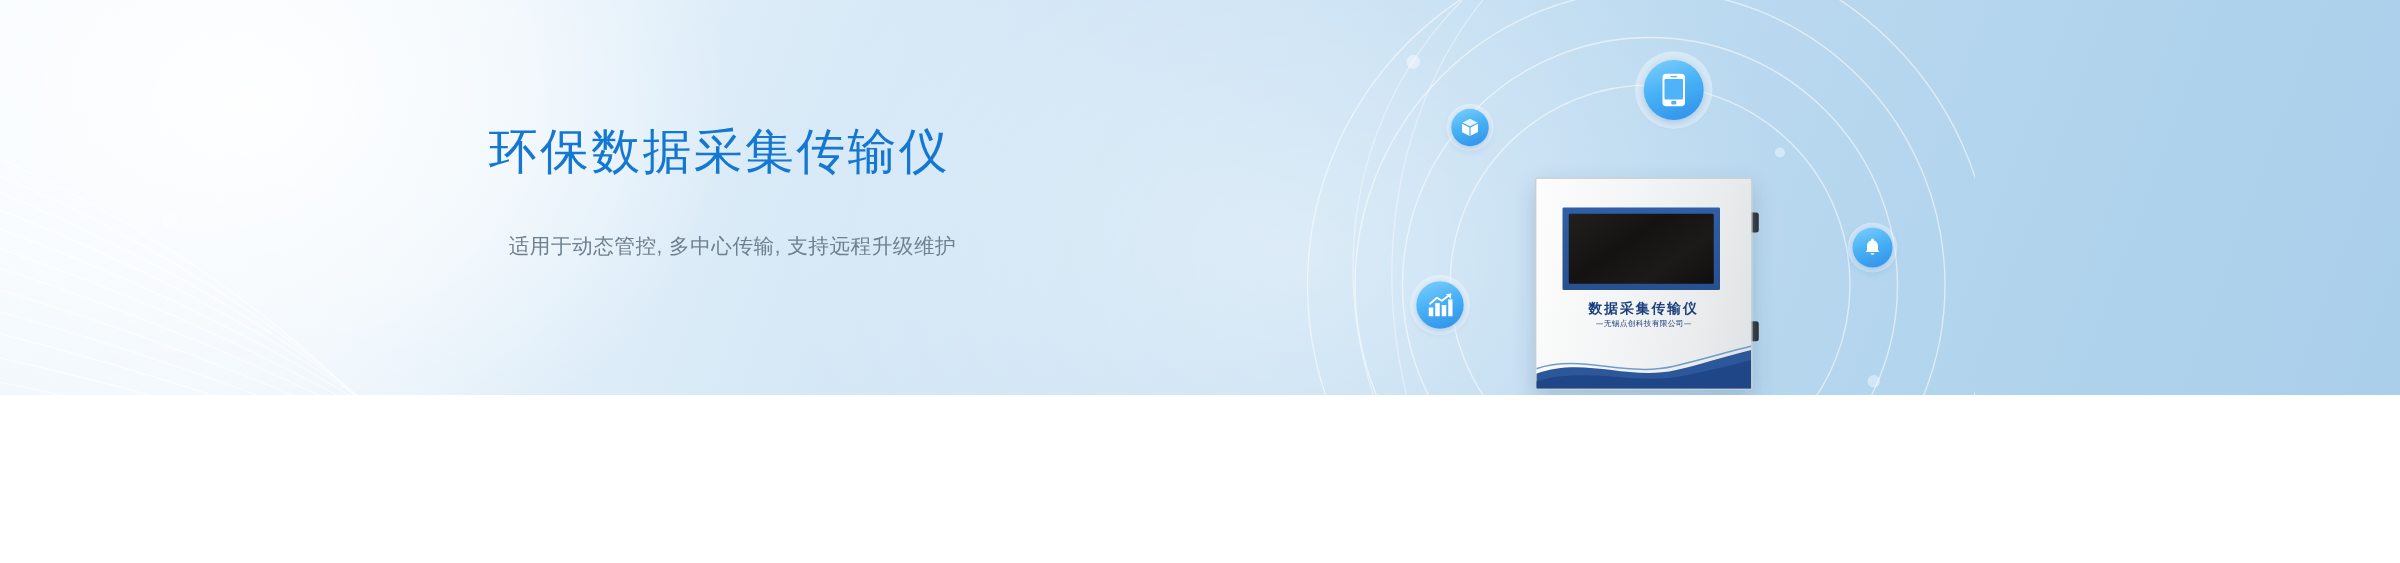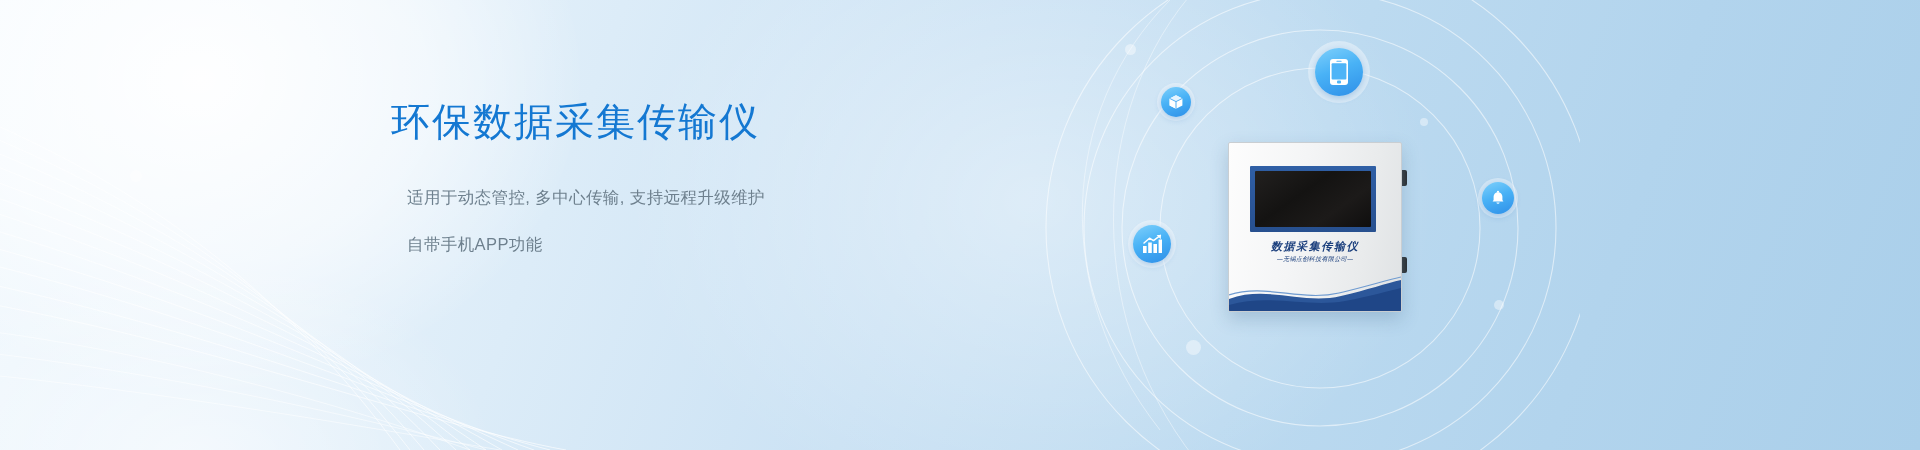--- a/index.html
+++ b/index.html
@@ -1,21 +1,21 @@
 <!DOCTYPE html>
 <html><head>
 <meta charset="utf-8">
 <style>
   html,body{margin:0;padding:0;}
   body{
     width:1920px;height:450px;overflow:hidden;
     font-family:"Liberation Sans","DejaVu Sans",sans-serif;
   }
   #banner{
-    position:relative;width:1920px;height:450px;overflow:hidden;
+    position:relative;width:1920px;height:316px;overflow:hidden;
     background:linear-gradient(110deg,#f4fafe 0%,#eaf4fc 14%,#dcecf8 30%,#cbe2f4 48%,#bcdaf0 66%,#b2d4ed 82%,#aacfea 100%);
   }
   
   .bloom{position:absolute;border-radius:50%;pointer-events:none;}
   #bloom-topleft{left:-180px;top:-230px;width:760px;height:620px;
     background:radial-gradient(ellipse at center,rgba(255,255,255,.95) 0%,rgba(255,255,255,.55) 42%,rgba(255,255,255,0) 72%);}
   #bloom-bottomleft{left:-120px;top:250px;width:620px;height:420px;
     background:radial-gradient(ellipse at center,rgba(255,255,255,.55) 0%,rgba(255,255,255,0) 70%);}
   #bloom-center{left:620px;top:-120px;width:820px;height:640px;
     background:radial-gradient(ellipse at center,rgba(255,255,255,.40) 0%,rgba(255,255,255,0) 70%);}
@@ -29,21 +29,21 @@
   #text-block{position:absolute;left:391px;top:98px;width:520px;}
   #page-title{
     font-size:39px;line-height:48px;color:#1478d2;letter-spacing:2px;
     font-weight:400;margin:0 0 36px 0;white-space:nowrap;
   }
   .subline{
     font-size:16.5px;line-height:31px;color:#6e808e;letter-spacing:.4px;
     white-space:nowrap;margin:16px;
   }
   
-  #device{position:absolute;left:1228px;top:142px;width:180px;height:168px;font-style:italic;}
+  #device{position:absolute;left:1228px;top:142px;width:180px;height:168px;}
   #device-body{
     position:absolute;left:0;top:0;width:172px;height:168px;
     background:linear-gradient(100deg,#fdfdfd 0%,#f4f5f6 40%,#e9ebec 76%,#dfe2e4 100%);
     border:1px solid #c9ced2;border-radius:2px;
     box-shadow:0 7px 18px rgba(40,80,120,.22);
     overflow:hidden;
   }
   #screen-bezel{
     position:absolute;left:21px;top:23px;width:126px;height:66px;
     background:linear-gradient(180deg,#2f5fa5 0%,#2c579a 50%,#27508f 100%);
@@ -136,21 +136,20 @@
 
   <div class="dot" style="left:1125px;top:44px;width:11px;height:11px;"></div>
   <div class="dot" style="left:1186px;top:340px;width:15px;height:15px;"></div>
   <div class="dot" style="left:1420px;top:118px;width:8px;height:8px;"></div>
   <div class="dot" style="left:1494px;top:300px;width:10px;height:10px;"></div>
   <div class="dot" style="left:130px;top:170px;width:12px;height:12px;"></div>
 
   <div id="text-block">
     <h1 id="page-title">环保数据采集传输仪</h1>
     <p class="subline">适用于动态管控, 多中心传输, 支持远程升级维护</p>
-    <p class="subline">自带手机APP功能</p>
   </div>
 
   <div id="device">
     <div class="side-tab" id="side-tab-top"></div>
     <div class="side-tab" id="side-tab-bottom"></div>
 
     <div id="device-body">
       <div id="screen-bezel">
         <div id="screen-glass"></div>
       </div>

